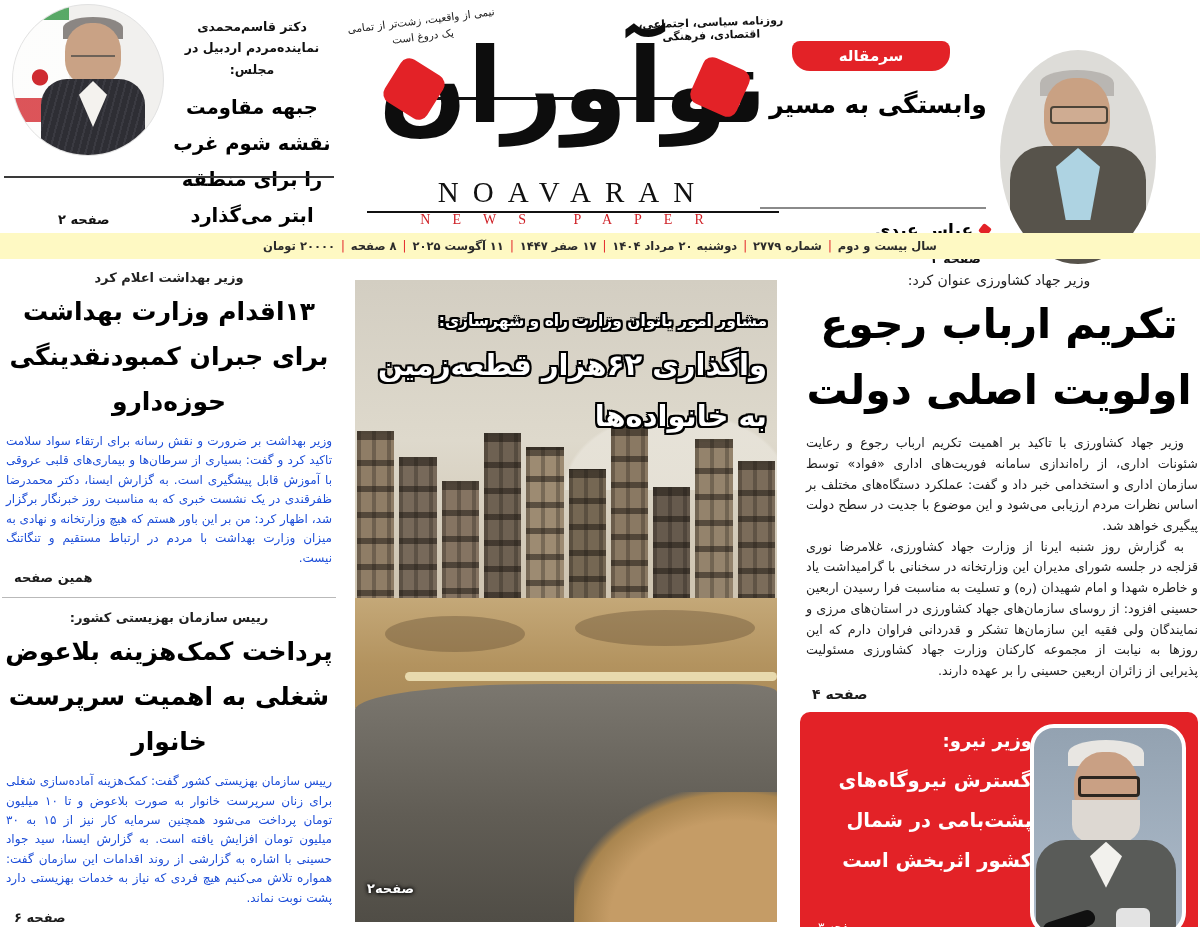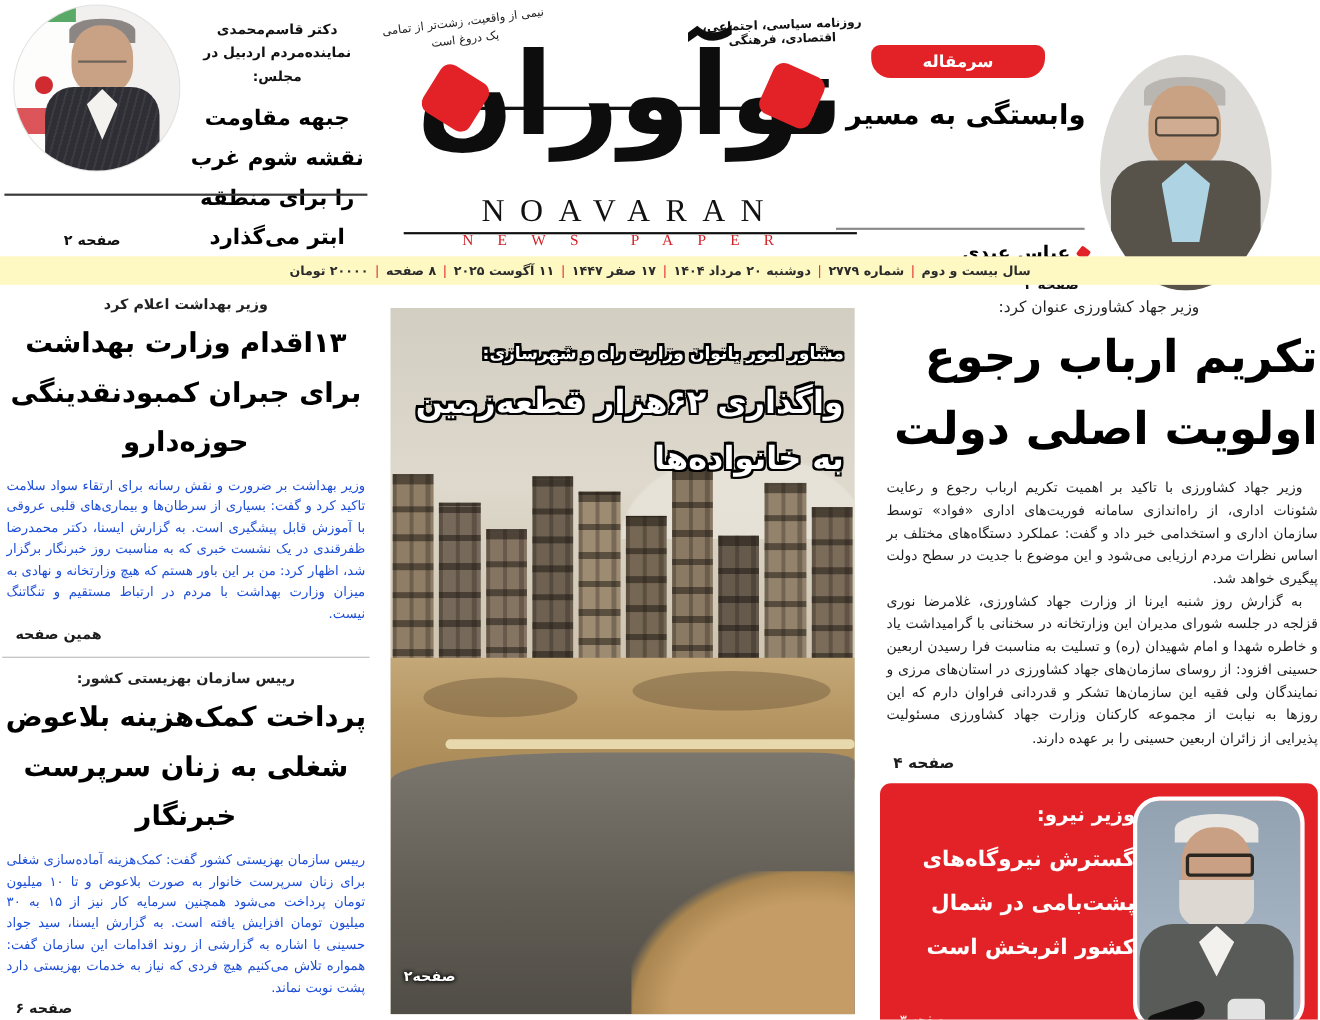--- a/index.html
+++ b/index.html
@@ -86,21 +86,21 @@
   .road{position:absolute;left:0;right:0;top:404px;bottom:0;background:linear-gradient(180deg,#7b776f 0,#615d55 55%,#504d46 100%);border-radius:45% 10% 0 0/26px 8px 0 0;}
   .gravel{position:absolute;right:0;bottom:0;width:48%;height:130px;background:radial-gradient(ellipse at 80% 100%,#c59c66 0 55%,#a9854f 70%,transparent 75%);}
   .outline{color:#fff;text-shadow:-2px -2px 0 #000,2px -2px 0 #000,-2px 2px 0 #000,2px 2px 0 #000,0 2px 0 #000,2px 0 0 #000,0 -2px 0 #000,-2px 0 0 #000;}
   .ph-kicker{position:absolute;left:10px;right:10px;top:32px;text-align:right;font-size:15.5px;font-weight:bold;}
   .ph-headline{position:absolute;left:10px;right:10px;top:60px;text-align:right;font-size:29px;font-weight:bold;line-height:1.75;}
   .ph-page{position:absolute;left:12px;bottom:26px;font-size:13px;font-weight:bold;color:#fff;text-shadow:0 0 4px #000,0 0 4px #000;}
 
   
   .rightcol{position:absolute;left:800px;top:262px;width:398px;}
   .lead-kicker{font-size:14px;font-weight:normal;text-align:center;color:#222;margin-top:10px;}
-  .lead-headline{font-size:41px;font-weight:bold;text-align:right;line-height:1.6;color:#000;margin-top:4px;}
+  .lead-headline{font-size:41px;font-weight:bold;text-align:center;line-height:1.6;color:#000;margin-top:4px;}
   .lead-body{font-size:12.7px;line-height:1.63;text-align:justify;color:#1d1d1d;margin-top:10px;padding-left:6px;}
   .lead-body p{margin:0;text-indent:14px;}
   .lead-page{font-weight:bold;font-size:14px;text-align:left;margin:4px 12px 0;}
   .ebox{position:relative;margin-top:10px;height:232px;background:#e32227;border-radius:10px;color:#fff;overflow:hidden;}
   .eb-photo{position:absolute;right:12px;top:12px;width:148px;height:204px;border-radius:24px;border:4px solid #fff;overflow:hidden;background:linear-gradient(180deg,#93a2b1 0,#aebccb 100%);}
   .em-head{position:absolute;left:40px;top:24px;width:64px;height:74px;background:#c9a084;border-radius:44% 44% 46% 46%;}
   .em-hair{position:absolute;left:34px;top:12px;width:76px;height:26px;background:#e8e6e2;border-radius:50% 50% 0 0;}
   .em-beard{position:absolute;left:38px;top:72px;width:68px;height:46px;background:#ddd8d2;border-radius:0 0 46% 46%;}
   .em-glasses{position:absolute;left:44px;top:48px;width:56px;height:15px;border:3px solid #2c2620;border-radius:4px;}
   .em-suit{position:absolute;left:2px;top:112px;width:140px;height:92px;background:#595b58;border-radius:30px 30px 0 0;}
@@ -173,21 +173,21 @@
   <div class="leftcol">
     <div>
       <div class="a-kicker">وزیر بهداشت اعلام کرد</div>
       <div class="a-headline">۱۳اقدام وزارت بهداشت برای جبران کمبودنقدینگی حوزه‌دارو</div>
       <div class="a-body">وزیر بهداشت بر ضرورت و نقش رسانه برای ارتقاء سواد سلامت تاکید کرد و گفت: بسیاری از سرطان‌ها و بیماری‌های قلبی عروقی با آموزش قابل پیشگیری است. به گزارش ایسنا، دکتر محمدرضا ظفرقندی در یک نشست خبری که به مناسبت روز خبرنگار برگزار شد، اظهار کرد: من بر این باور هستم که هیچ وزارتخانه و نهادی به میزان وزارت بهداشت با مردم در ارتباط مستقیم و تنگاتنگ نیست.</div>
       <div class="a-page">همین صفحه</div>
     </div>
     <hr class="col-rule">
     <div>
       <div class="a-kicker">رییس سازمان بهزیستی کشور:</div>
-      <div class="a-headline">پرداخت کمک‌هزینه بلاعوض شغلی به زنان سرپرست خبرنگار</div>
+      <div class="a-headline">پرداخت کمک‌هزینه بلاعوض شغلی به اهمیت سرپرست خانوار</div>
       <div class="a-body">رییس سازمان بهزیستی کشور گفت: کمک‌هزینه آماده‌سازی شغلی برای زنان سرپرست خانوار به صورت بلاعوض و تا ۱۰ میلیون تومان پرداخت می‌شود همچنین سرمایه کار نیز از ۱۵ به ۳۰ میلیون تومان افزایش یافته است. به گزارش ایسنا، سید جواد حسینی با اشاره به گزارشی از روند اقدامات این سازمان گفت: همواره تلاش می‌کنیم هیچ فردی که نیاز به خدمات بهزیستی دارد پشت نوبت نماند.</div>
       <div class="a-page">صفحه ۶</div>
     </div>
 
   </div>
 
   <div class="photo">
     <div class="mountain"></div>
     <div class="buildings">
       <div class="b"></div>

